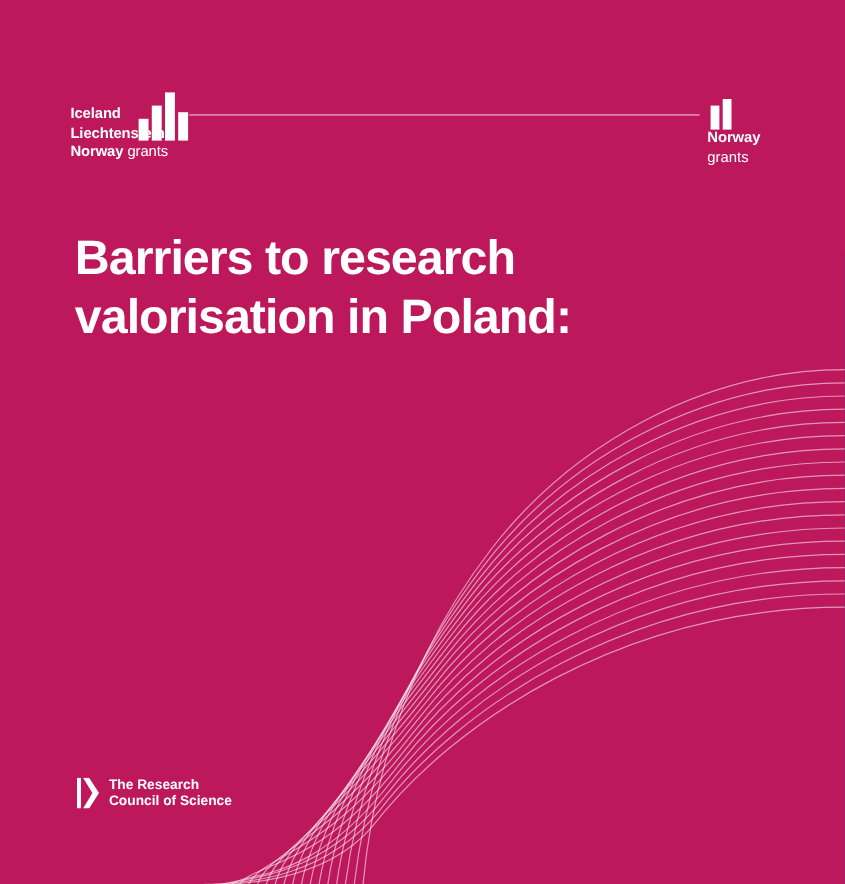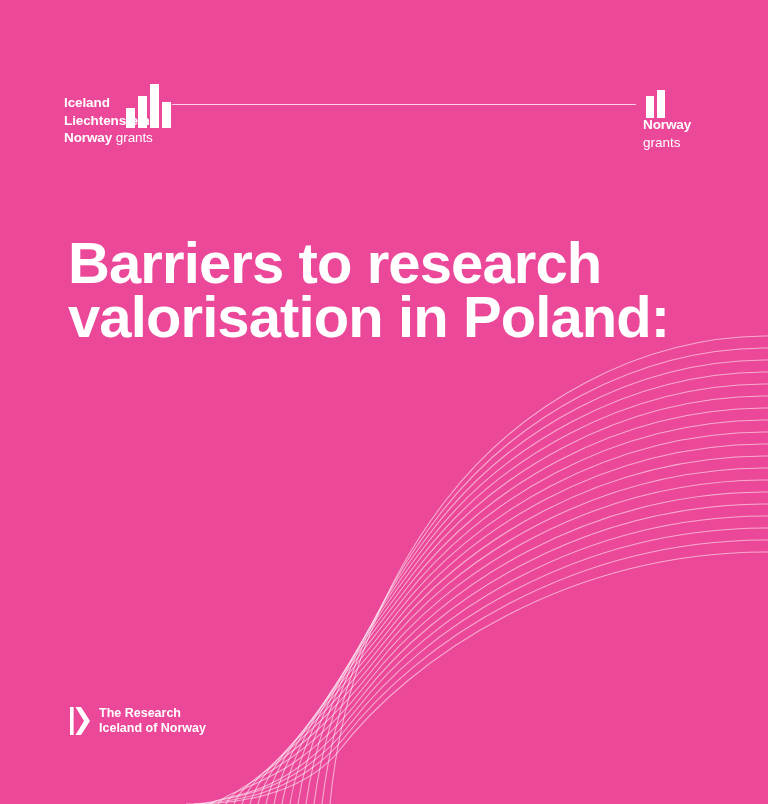--- a/index.html
+++ b/index.html
@@ -10,21 +10,21 @@
     width: 768px;
     height: 804px;
     background: #0b4a94;
     font-family: "Liberation Sans", sans-serif;
     overflow: hidden;
   }
   .cover {
     position: relative;
     width: 768px;
     height: 804px;
-    background: #ec4899;
+    background: #be185d;
     overflow: hidden;
   }
 
   
   .arcs {
     position: absolute;
     right: 0;
     top: 0;
     width: 768px;
     height: 804px;
@@ -94,25 +94,24 @@
     top: 10px;
   }
 
   
   .title {
     position: absolute;
     left: 68px;
     top: 208px;
     width: 620px;
     color: #ffffff;
-    font-size: 58px;
+    font-size: 44px;
     line-height: 54px;
     font-weight: bold;
     letter-spacing: -0.9px;
-    margin-top: 28px;
   }
   .subtitle {
     position: absolute;
     left: 68px;
     top: 340px;
     width: 560px;
     color: #ffffff;
     font-size: 27px;
     line-height: 36.5px;
     font-weight: normal;
@@ -227,18 +226,18 @@
 
   <div class="title">Barriers to research valorisation in Poland:</div>
 
   <div class="rcn">
     <svg class="mark" viewBox="0 0 20 28" fill="none" xmlns="http://www.w3.org/2000/svg" aria-hidden="true">
       <rect x="0" y="0" width="3.6" height="28" fill="#ffffff"></rect>
       <path d="M5.5 0 L11 0 L20 14 L11 28 L5.5 28 L14 14 Z" fill="#ffffff"></path>
     </svg>
     <div class="txt">
       <div>The Research</div>
-      <div>Iceland of Norway</div>
+      <div>Council of Science</div>
     </div>
   </div>
 
 
 </div>
 
 </body></html>

